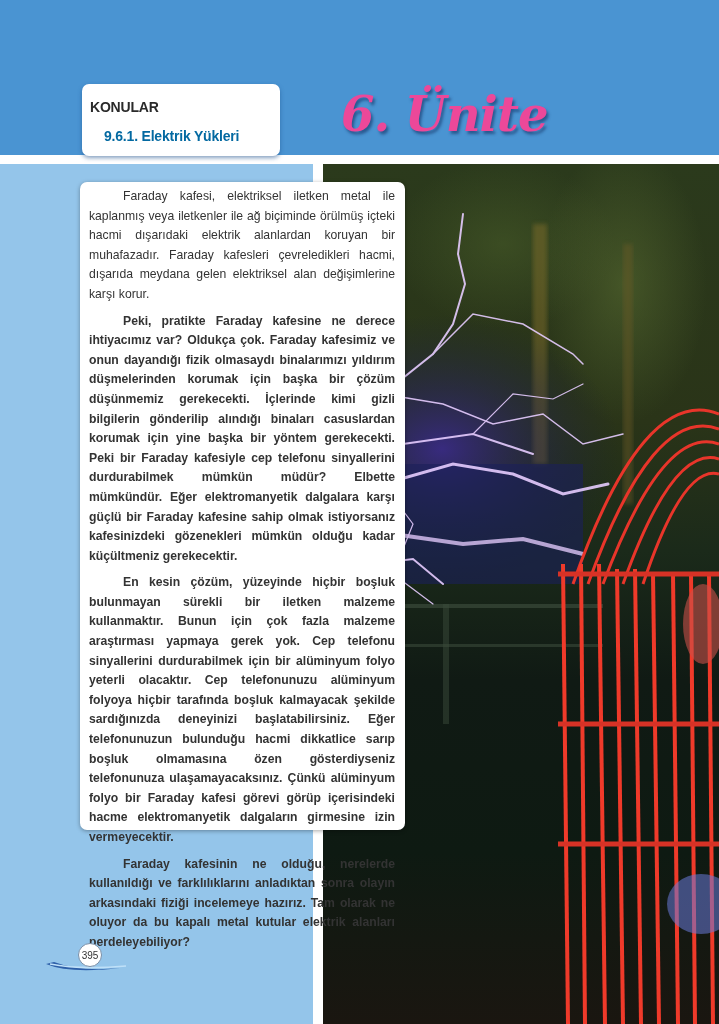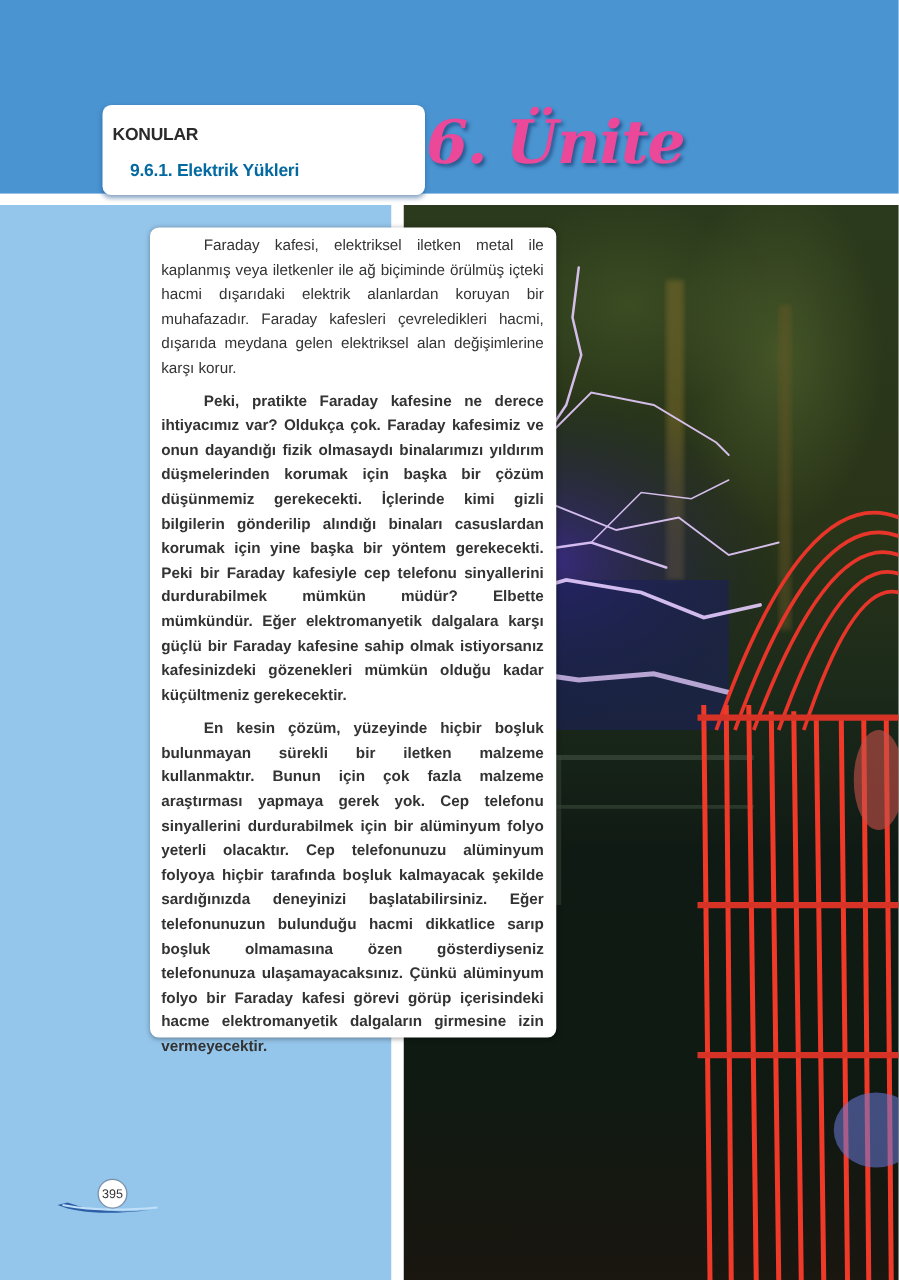--- a/index.html
+++ b/index.html
@@ -6,25 +6,25 @@
   body{width:719px;height:1024px;position:relative;overflow:hidden;background:#ffffff;font-family:"Liberation Sans",sans-serif;}
   .top-band{position:absolute;left:0;top:0;width:719px;height:155px;background:#4a94d2;}
   .white-gap{position:absolute;left:0;top:155px;width:719px;height:9px;background:#ffffff;}
   .left-panel{position:absolute;left:0;top:164px;width:313px;height:860px;background:#94c5ea;}
   .photo{position:absolute;left:323px;top:164px;width:396px;height:860px;overflow:hidden;
     background:
       radial-gradient(ellipse 120px 200px at 300px 120px, rgba(90,110,50,0.55), transparent 70%),
       radial-gradient(ellipse 160px 120px at 180px 80px, rgba(70,90,40,0.6), transparent 70%),
       linear-gradient(180deg,#2b3a1c 0%,#2a3418 30%,#1b2a1a 45%,#101a14 60%,#0e1a12 80%,#1a1610 100%);}
   .photo svg{position:absolute;left:0;top:0;}
-  .topics-box{position:absolute;left:82px;top:84px;width:258px;height:72px;background:#ffffff;border-radius:7px;box-shadow:0 2px 4px rgba(30,80,140,0.55);}
+  .topics-box{position:absolute;left:82px;top:84px;width:198px;height:72px;background:#ffffff;border-radius:7px;box-shadow:0 2px 4px rgba(30,80,140,0.55);}
   .topics-title{position:absolute;left:8px;top:15px;font-size:14px;font-weight:bold;color:#2a2a2a;letter-spacing:-0.2px;}
   .topics-item{position:absolute;left:22px;top:44px;font-size:14px;font-weight:bold;color:#0369a1;letter-spacing:-0.2px;}
   .unit-title{position:absolute;left:341px;top:86px;font-family:"DejaVu Serif",serif;font-style:italic;font-weight:bold;font-size:48px;color:#ec4899;letter-spacing:-1px;text-shadow:2px 3px 3px rgba(20,50,100,0.6);}
-  .text-box{position:absolute;left:80px;top:182px;width:325px;height:648px;background:#ffffff;border-radius:7px;box-shadow:0 1px 4px rgba(0,0,0,0.35);margin-left:40px;}
+  .text-box{position:absolute;left:80px;top:182px;width:325px;height:648px;background:#ffffff;border-radius:7px;box-shadow:0 1px 4px rgba(0,0,0,0.35);}
   .text-box p{margin:0;font-size:12.2px;line-height:19.6px;color:#333333;text-align:justify;text-indent:34px;}
   .text-inner{position:absolute;left:9px;top:5px;width:306px;}
   .text-inner p + p{margin-top:7px;font-weight:bold;}
   .page-num-wrap{position:absolute;left:40px;top:940px;width:90px;height:34px;}
   .swoosh{position:absolute;left:0;top:12px;}
   .page-num{position:absolute;left:38px;top:3px;width:24px;height:24px;border-radius:50%;background:#ffffff;border:1.5px solid #7a8fa8;font-size:10px;color:#333;text-align:center;line-height:24px;box-sizing:border-box;}
 </style>
 </head>
 <body>
 
@@ -101,20 +101,21 @@
   <div class="topics-item">9.6.1.  Elektrik Yükleri</div>
 </div>
 
 <div class="unit-title">6. Ünite</div>
 
 <div class="text-box">
   <div class="text-inner">
     <p>Faraday kafesi, elektriksel iletken metal ile kaplanmış veya iletkenler ile ağ biçiminde örülmüş içteki hacmi dışarıdaki elektrik alanlardan koruyan bir muhafazadır. Faraday kafesleri çevreledikleri hacmi, dışarıda meydana gelen elektriksel alan değişimlerine karşı korur.</p>
     <p>Peki, pratikte Faraday kafesine ne derece ihtiyacımız var? Oldukça çok. Faraday kafesimiz ve onun dayandığı fizik olmasaydı binalarımızı yıldırım düşmelerinden korumak için başka bir çözüm düşünmemiz gerekecekti. İçlerinde kimi gizli bilgilerin gönderilip alındığı binaları casuslardan korumak için yine başka bir yöntem gerekecekti. Peki bir Faraday kafesiyle cep telefonu sinyallerini durdurabilmek mümkün müdür? Elbette mümkündür. Eğer elektromanyetik dalgalara karşı güçlü bir Faraday kafesine sahip olmak istiyorsanız kafesinizdeki gözenekleri mümkün olduğu kadar küçültmeniz gerekecektir.</p>
     <p>En kesin çözüm, yüzeyinde hiçbir boşluk bulunmayan sürekli bir iletken malzeme kullanmaktır. Bunun için çok fazla malzeme araştırması yapmaya gerek yok. Cep telefonu sinyallerini durdurabilmek için bir alüminyum folyo yeterli olacaktır. Cep telefonunuzu alüminyum folyoya hiçbir tarafında boşluk kalmayacak şekilde sardığınızda deneyinizi başlatabilirsiniz. Eğer telefonunuzun bulunduğu hacmi dikkatlice sarıp boşluk olmamasına özen gösterdiyseniz telefonunuza ulaşamayacaksınız. Çünkü alüminyum folyo bir Faraday kafesi görevi görüp içerisindeki hacme elektromanyetik dalgaların girmesine izin vermeyecektir.</p>
+    <p>Faraday kafesinin ne olduğu, nerelerde kullanıldığı ve farklılıklarını anladıktan sonra olayın arkasındaki fiziği incelemeye hazırız. Tam olarak ne oluyor da bu kapalı metal kutular elektrik alanları perdeleyebiliyor?</p>
   </div>
 </div>
 
 <div class="page-num-wrap">
   <svg class="swoosh" width="90" height="22" viewBox="0 0 90 22">
     <path d="M6 12 Q30 22 80 16 Q40 20 14 10 Z" fill="#2d5fa8"></path>
     <path d="M10 12 Q40 18 86 14" stroke="#bfe0f8" stroke-width="1.5" fill="none"></path>
   </svg>
   <div class="page-num">395</div>
 </div>

